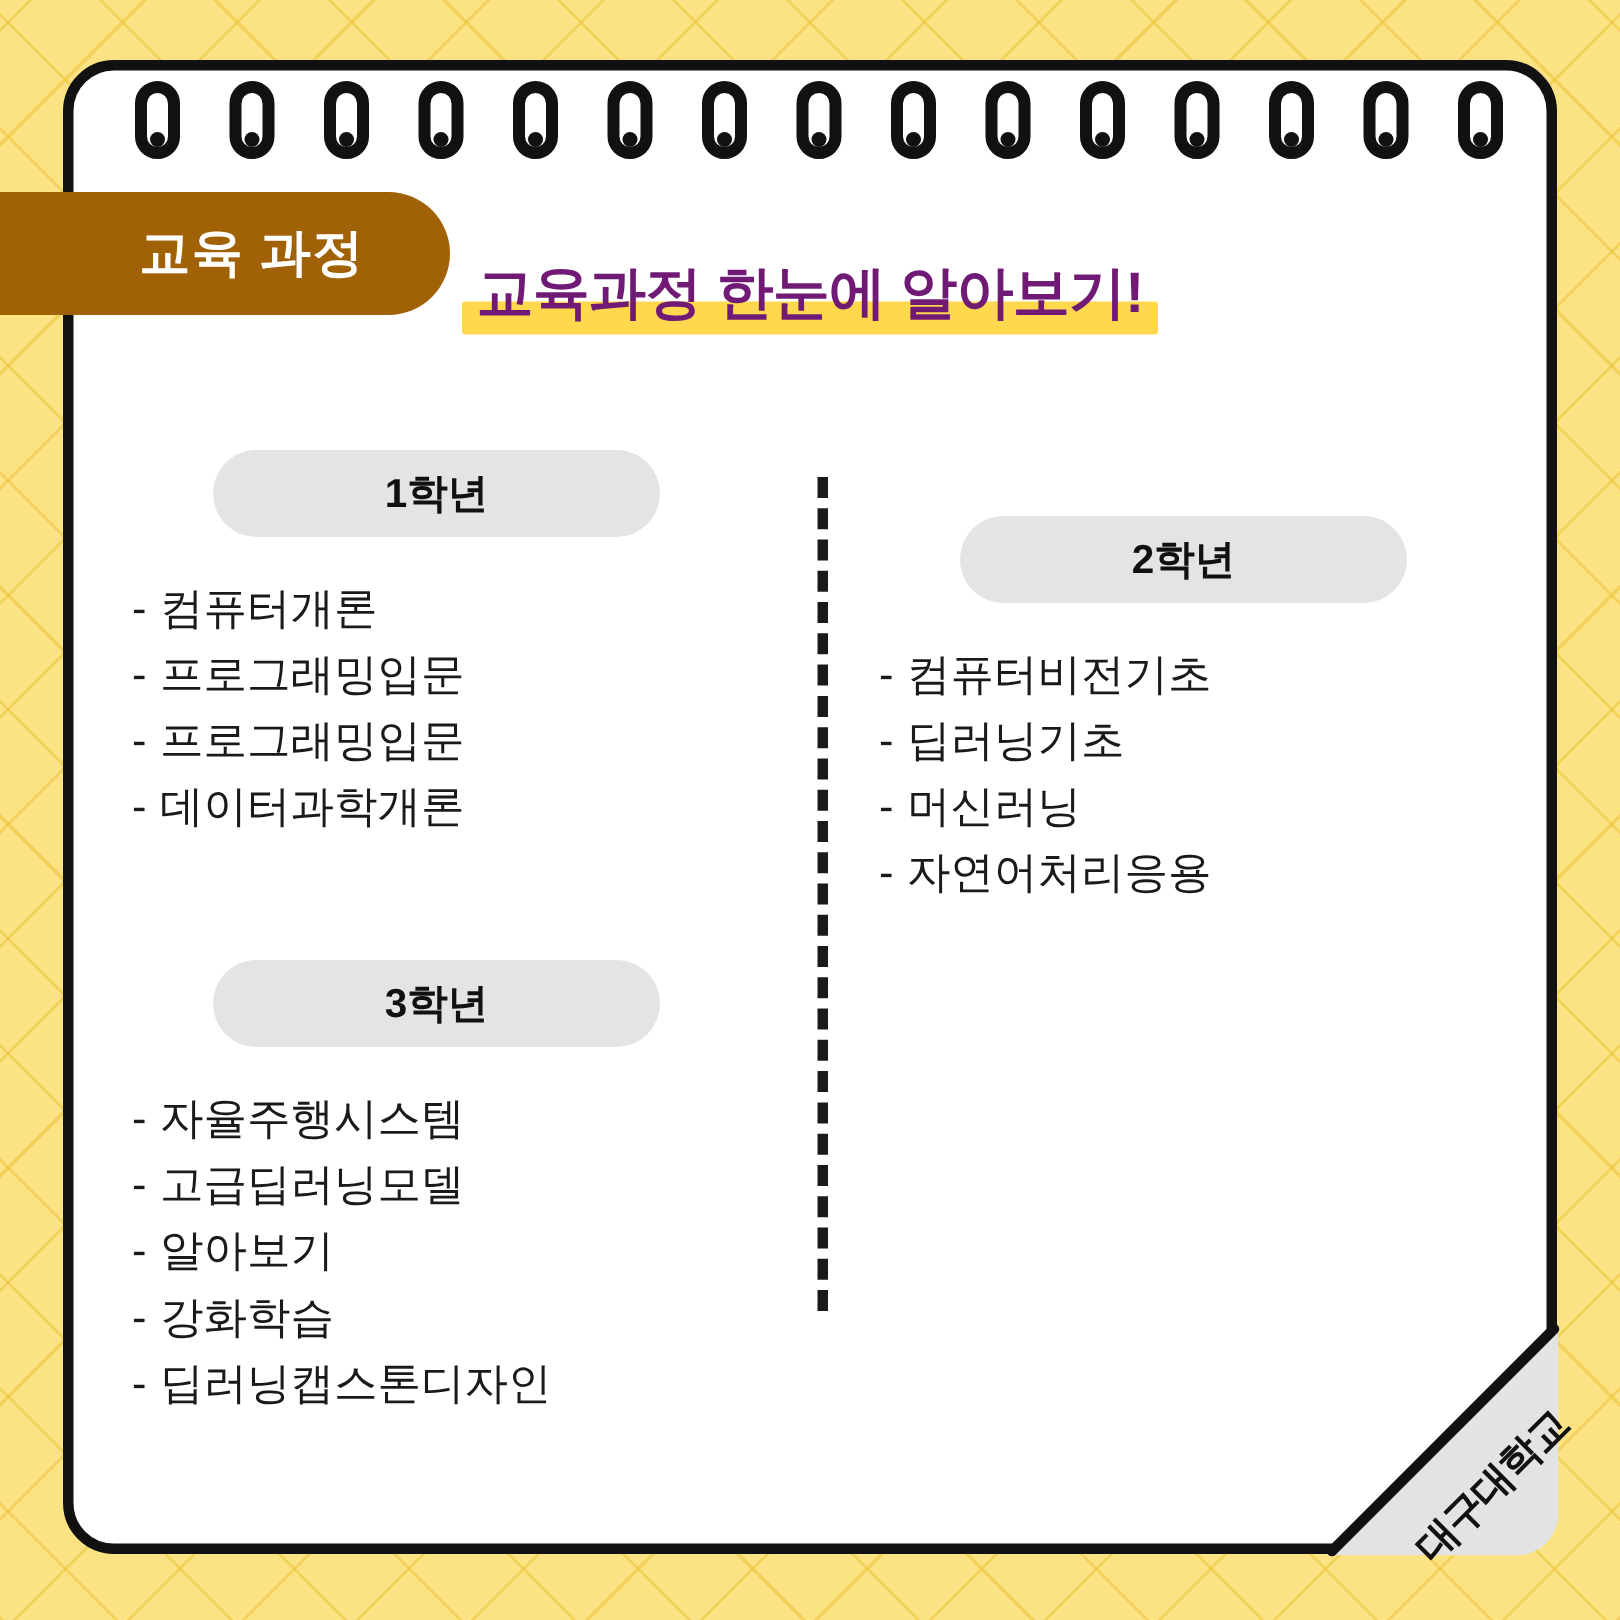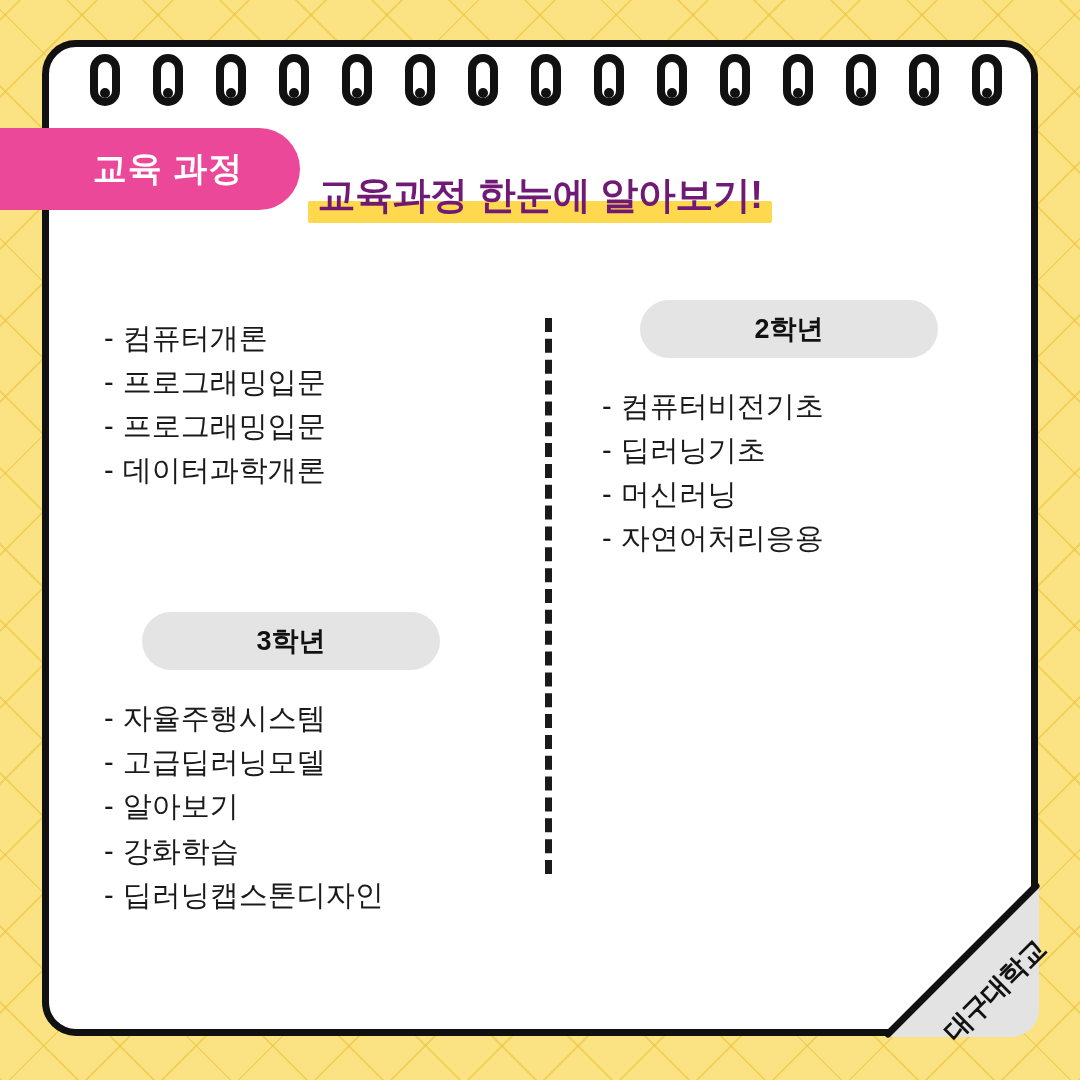--- a/index.html
+++ b/index.html
@@ -128,21 +128,21 @@
     border-radius: 50%;
   }
 
   
   #tab {
     position: absolute;
     left: 0px;
     top: 128px;
     width: 300px;
     height: 82px;
-    background: #ec4899;
+    background: #a16207;
     border-top-right-radius: 41px;
     border-bottom-right-radius: 41px;
     display: flex;
     align-items: center;
     justify-content: center;
     z-index: 5;
   }
   #tab-label {
     color: #ffffff;
     font-size: 34px;
@@ -198,24 +198,24 @@
     background: #e4e4e4;
     border-radius: 29px;
     display: flex;
     align-items: center;
     justify-content: center;
     margin: 0 auto 26px auto;
     font-size: 27px;
     font-weight: bold;
     color: #111;
   }
-  .col-right .year-pill { margin-left: auto; margin-right: auto; }
+  .col-right .year-pill { margin-left: auto; margin-right: auto; margin-top: 44px; }
   .course-list {
     list-style: none;
-    margin: 16px;
+    margin: 0;
     padding: 0 0 0 18px;
   }
   .course-item {
     font-size: 29px;
     color: #1a1a1a;
     line-height: 1.52;
     white-space: nowrap;
   }
   .dash { margin-right: 9px; }
 
@@ -271,20 +271,21 @@
   <div id="headline">
     <span id="headline-hl"></span>
     <span>교육과정 한눈에 알아보기!</span>
   </div>
 </div>
 
 <div id="divider"></div>
 
 <div id="grid">
     <div class="year-block col-left">
+      <div class="year-pill">1학년</div>
       <ul class="course-list">
         <li class="course-item"><span class="dash">-</span><span>컴퓨터개론</span></li>
         <li class="course-item"><span class="dash">-</span><span>프로그래밍입문</span></li>
         <li class="course-item"><span class="dash">-</span><span>프로그래밍입문</span></li>
         <li class="course-item"><span class="dash">-</span><span>데이터과학개론</span></li>
       </ul>
     </div>
     <div class="year-block col-right">
       <div class="year-pill">2학년</div>
       <ul class="course-list">

